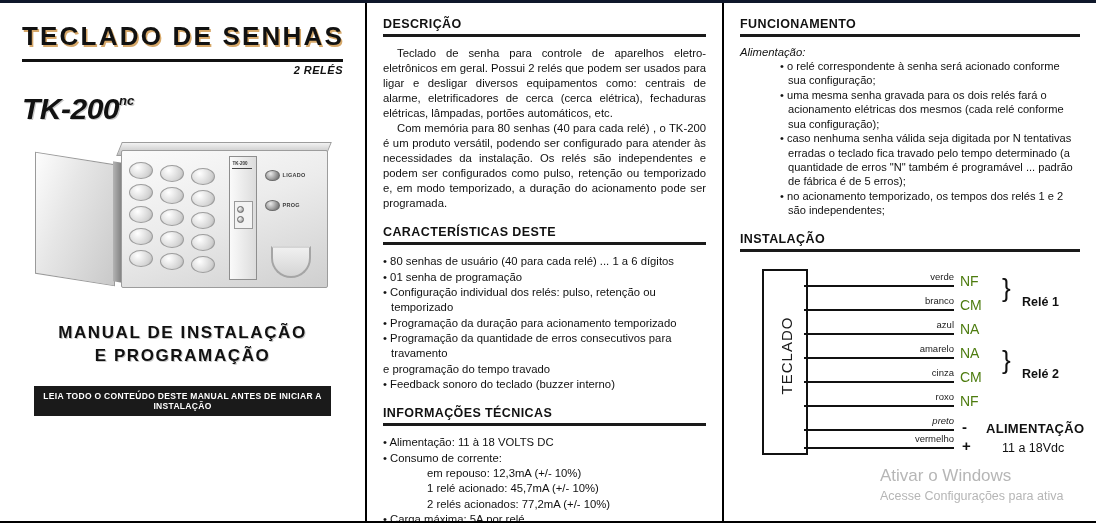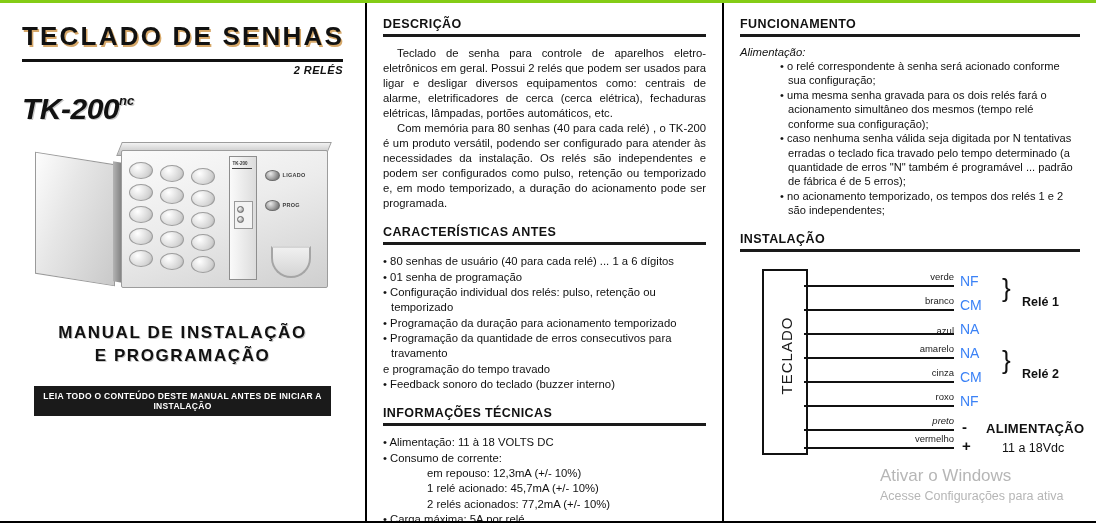--- a/index.html
+++ b/index.html
@@ -10,21 +10,21 @@
   body {
     font-family: "Liberation Sans", sans-serif;
     color: #111111;
   }
   #page {
     position: relative;
     width: 1096px;
     height: 523px;
     background: #ffffff;
     overflow: hidden;
-    border-top: 3px solid #84cc16;
+    border-top: 3px solid #0f172a;
     border-bottom: 2px solid #000;
     box-sizing: border-box;
   }
   .panel {
     position: absolute;
     top: 0;
     height: 523px;
     box-sizing: border-box;
   }
   #panel-cover  { left: 0px;   width: 365px; }
@@ -267,21 +267,21 @@
     left: 64px;
     width: 150px;
     text-align: right;
     font-size: 9.5px;
     color: #222;
   }
   .term {
     position: absolute;
     left: 220px;
     font-size: 14px;
-    color: #3b82f6;
+    color: #4d7c0f;
   }
   .brace {
     position: absolute;
     left: 262px;
     width: 16px;
     font-size: 26px;
     color: #111;
     line-height: 1;
   }
   .relay-name {
@@ -393,21 +393,21 @@
       <div class="block">
         <div class="sec-title">DESCRIÇÃO</div>
         <div class="sec-rule"></div>
         <div class="body-text">
           <p>Teclado de senha para controle de aparelhos eletro-eletrônicos em geral. Possui 2 relés que podem ser usados para ligar e desligar diversos equipamentos como: centrais de alarme, eletrificadores de cerca (cerca elétrica), fechaduras elétricas, lâmpadas, portões automáticos, etc.</p>
           <p>Com memória para 80 senhas (40 para cada relé) , o TK-200 é um produto versátil, podendo ser configurado para atender às necessidades da instalação. Os relés são independentes e podem ser configurados como pulso, retenção ou temporizado e, em modo temporizado, a duração do acionamento pode ser programada.</p>
         </div>
       </div>
 
       <div class="block">
-        <div class="sec-title">CARACTERÍSTICAS ANTES</div>
+        <div class="sec-title">CARACTERÍSTICAS DESTE</div>
         <div class="sec-rule"></div>
         <ul class="bullets">
           <li>80 senhas de usuário (40 para cada relé) ... 1 a 6 dígitos</li>
           <li>01 senha de programação</li>
           <li>Configuração individual dos relés: pulso, retenção ou temporizado</li>
           <li>Programação da duração para acionamento temporizado</li>
           <li>Programação da quantidade de erros consecutivos para travamento</li>
           <li class="plain">e programação do tempo travado</li>
           <li>Feedback sonoro do teclado (buzzer interno)</li>
         </ul>
@@ -434,21 +434,21 @@
     <div class="inst-inner">
 
       <div class="block">
         <div class="sec-title">FUNCIONAMENTO</div>
         <div class="sec-rule"></div>
 
 
         <div class="obs-label">Alimentação:</div>
         <ul class="obs">
           <li>o relé correspondente à senha será acionado conforme sua configuração;</li>
-          <li>uma mesma senha gravada para os dois relés fará o acionamento simultâneo dos mesmos (tempo relé conforme sua configuração);</li>
+          <li>uma mesma senha gravada para os dois relés fará o acionamento elétricas dos mesmos (cada relé conforme sua configuração);</li>
           <li>caso nenhuma senha válida seja digitada por N tentativas erradas o teclado fica travado pelo tempo determinado (a quantidade de erros "N" também é programável ... padrão de fábrica é de 5 erros);</li>
           <li>no acionamento temporizado, os tempos dos relés 1 e 2 são independentes;</li>
         </ul>
       </div>
 
       <div class="block">
         <div class="sec-title">INSTALAÇÃO</div>
         <div class="sec-rule"></div>
 
         <div class="diagram">
@@ -457,21 +457,21 @@
           </div>
 
           <div class="wire-name" style="top:10px;">verde</div>
           <div class="wire" style="top:24px;"></div>
           <div class="term" style="top:12px;">NF</div>
 
           <div class="wire-name" style="top:34px;">branco</div>
           <div class="wire" style="top:48px;"></div>
           <div class="term" style="top:36px;">CM</div>
 
-          <div class="wire-name" style="top:64px;">azul</div>
+          <div class="wire-name" style="top:58px;">azul</div>
           <div class="wire" style="top:72px;"></div>
           <div class="term" style="top:60px;">NA</div>
 
           <div class="brace" style="top:14px;">}</div>
           <div class="relay-name" style="top:34px;">Relé 1</div>
 
           <div class="wire-name" style="top:82px;">amarelo</div>
           <div class="wire" style="top:96px;"></div>
           <div class="term" style="top:84px;">NA</div>
 

